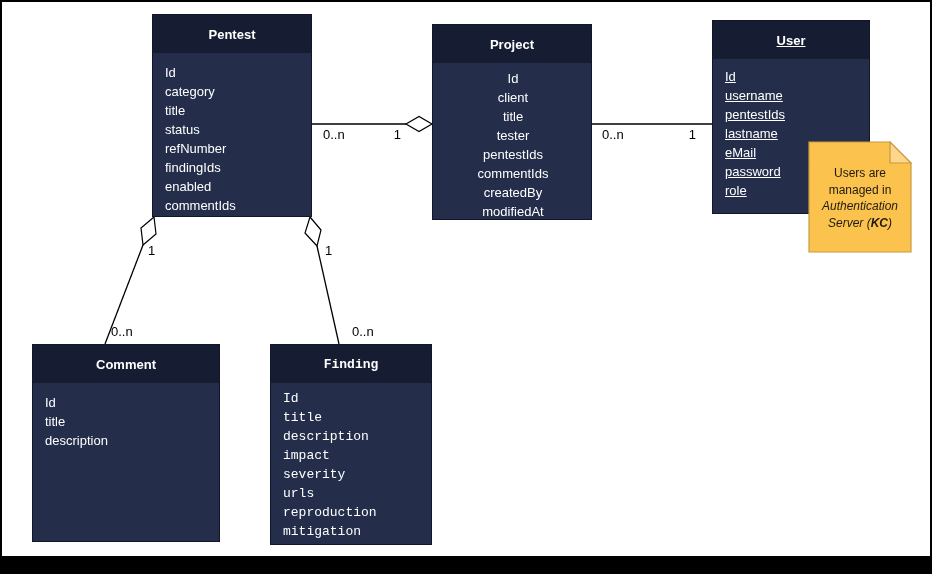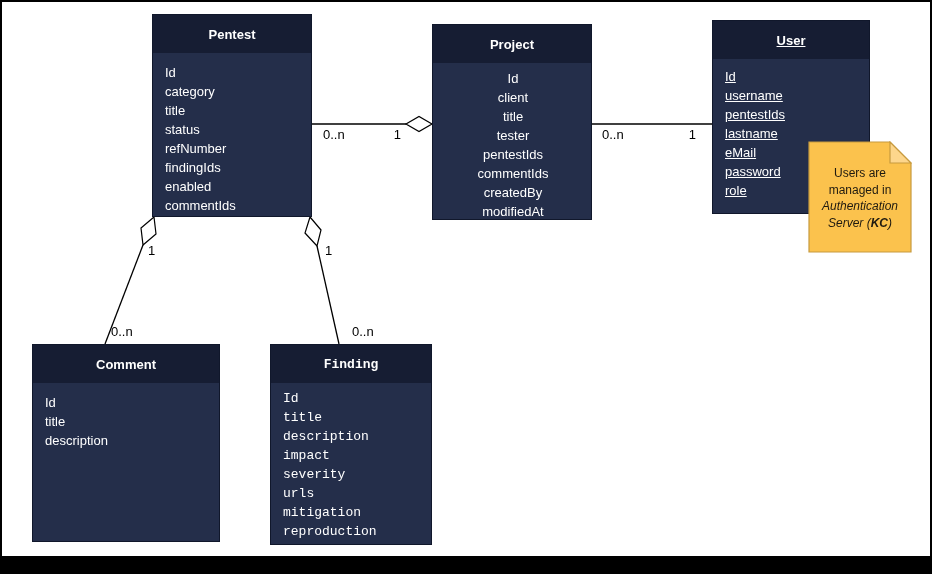--- a/index.html
+++ b/index.html
@@ -165,22 +165,22 @@
 
   <div class="entity" id="ent-finding">
     <div class="entity-header">Finding</div>
     <div class="entity-body">
         <div class="field">Id</div>
         <div class="field">title</div>
         <div class="field">description</div>
         <div class="field">impact</div>
         <div class="field">severity</div>
         <div class="field">urls</div>
+        <div class="field">reproduction</div>
         <div class="field">mitigation</div>
-        <div class="field">reproduction</div>
       </div>
   </div>
 
   <div class="note-wrap">
     <svg class="note-shape" width="104" height="112" viewBox="0 0 104 112">
       <path d="M1 1 L82 1 L103 22 L103 111 L1 111 Z" fill="var(--note-bg)" stroke="var(--note-border)" stroke-width="1.2"></path>
       <path d="M82 1 L82 22 L103 22 Z" fill="var(--note-fold)" stroke="var(--note-border)" stroke-width="1.2"></path>
     </svg>
     <div class="note-text">
       <div>Users are</div>

